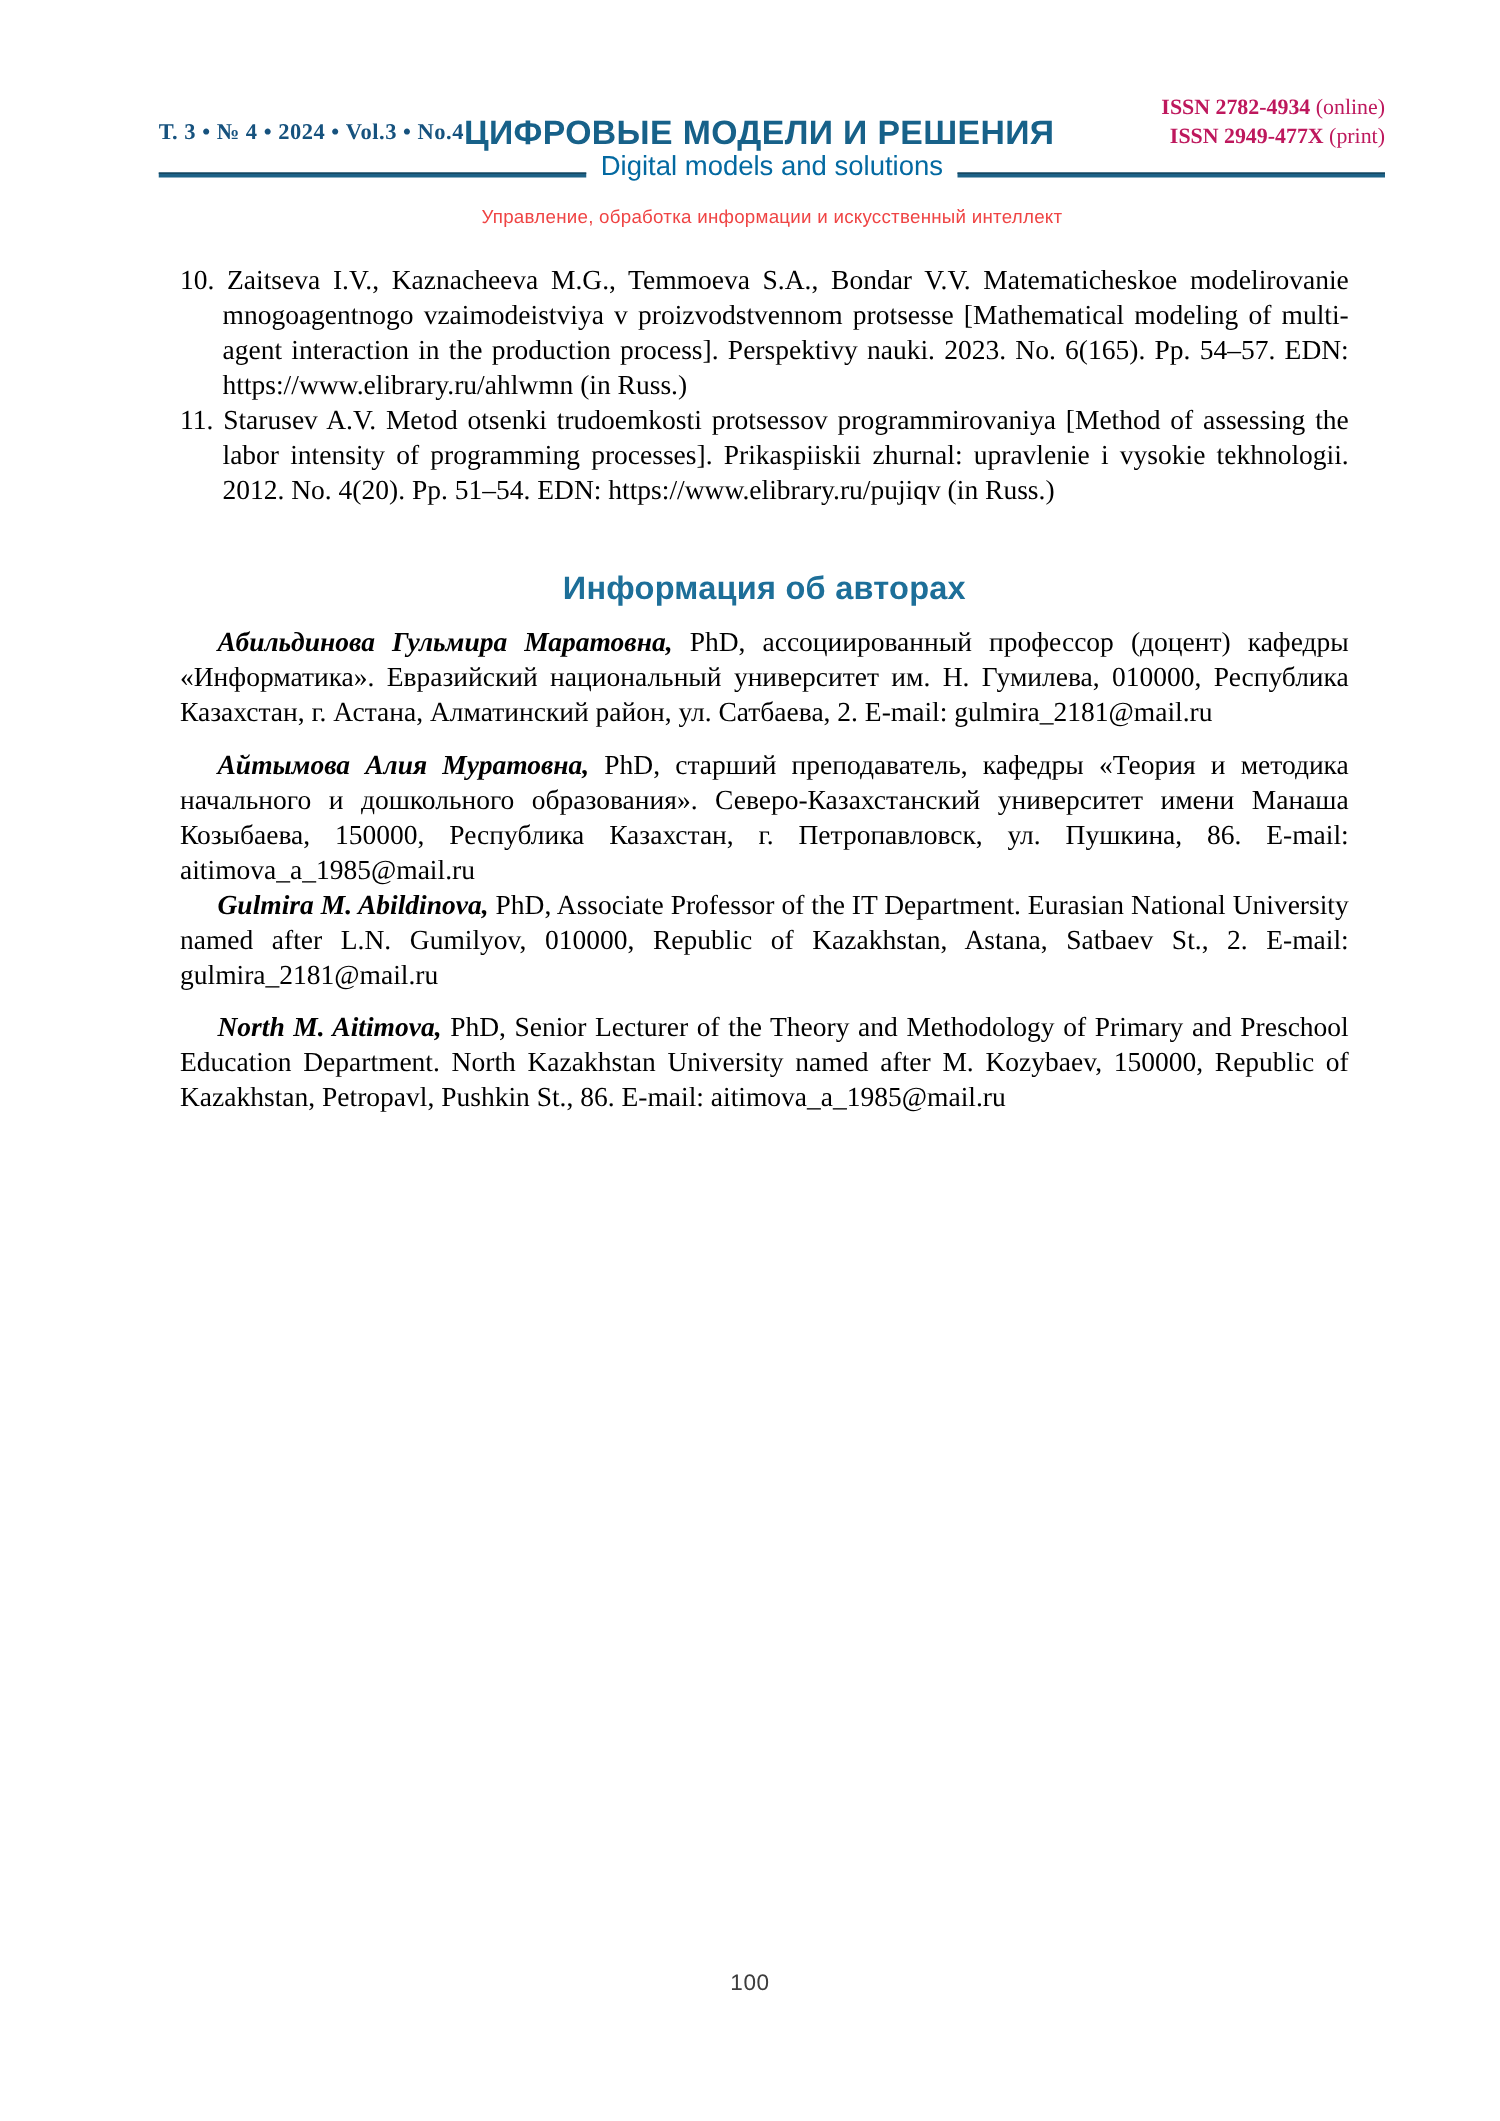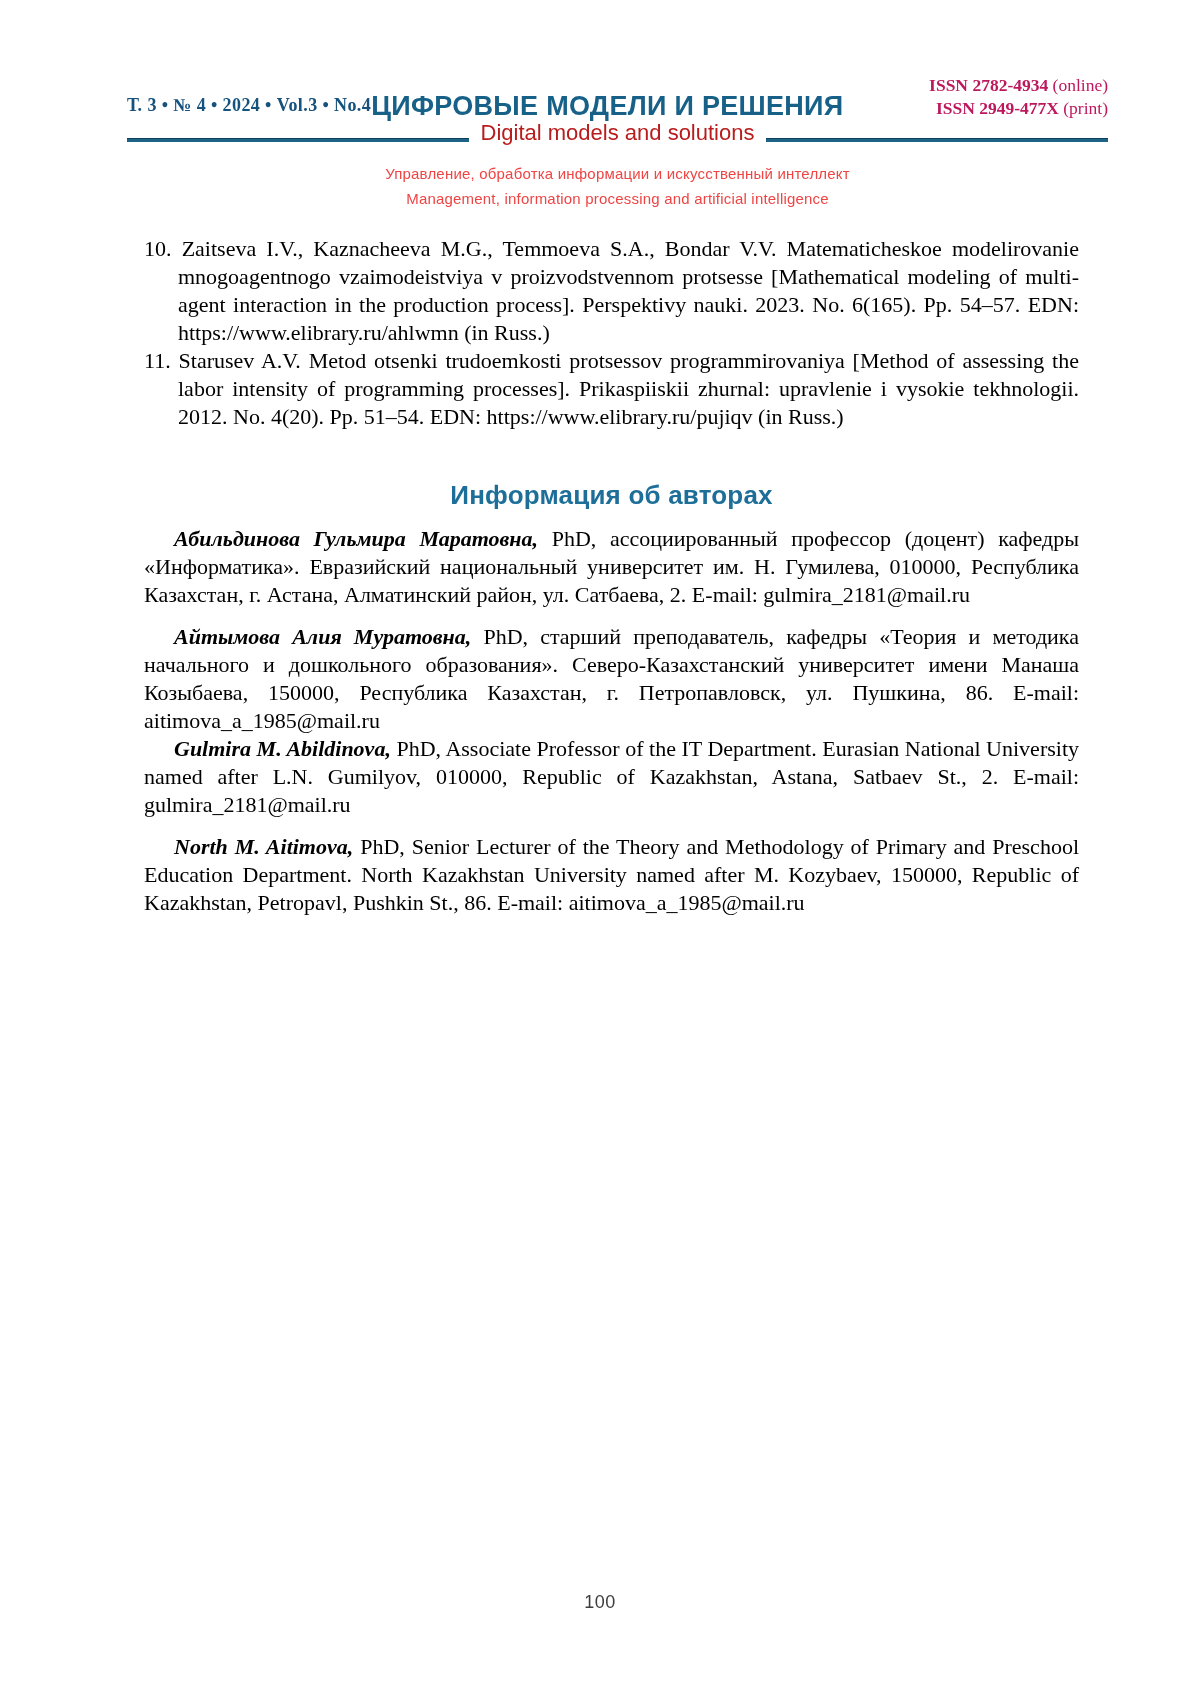--- a/index.html
+++ b/index.html
@@ -24,21 +24,21 @@
   }
   .issn-block {
     flex:0 0 auto; text-align:right; font-size:17.5px; color:#be185d;
     line-height:23px; padding-bottom:2px; white-space:nowrap;
   }
   .issn-code { font-weight:bold; }
   .rule-row { display:flex; align-items:flex-end; margin-top:-2px; }
   .rule-seg { flex:1 1 0; height:4px; background:#1d6287; border-top:1px solid #123f57; margin-bottom:4px; }
   .title-en {
     flex:0 0 auto; font-family:"Liberation Sans", sans-serif; font-size:22px;
-    color:#b91c1c; padding:0 12px; white-space:nowrap;
+    color:#0369a1; padding:0 12px; white-space:nowrap;
   }
   .section-lines {
     margin-top:15px; text-align:center;
     font-family:"Liberation Sans", sans-serif; font-size:15px;
     color:#ef4444; line-height:25px; letter-spacing:0.2px;
   }
 
   
   .main-content { margin:24px 121px 0 144px; font-size:22px; line-height:28px; }
   .references { }
@@ -47,21 +47,21 @@
     font-family:"Liberation Sans", sans-serif; font-size:26px; font-weight:bold;
     color:#1d6f99; text-align:center; letter-spacing:0.2px;
     margin:50px 0 16px 0;
   }
   .author { text-align:justify; text-indent:30px; }
   .author + .author { margin-top:14px; }
   .author .author-name { font-weight:bold; font-style:italic; }
 
   
   .page-num {
-    position:absolute; bottom:84px; left:0; right:0; text-align:center;
+    position:absolute; bottom:100px; left:0; right:0; text-align:center;
     font-family:"Liberation Sans", sans-serif; font-size:18px; color:#3d3d3d;
     letter-spacing:0.5px;
   }
 </style>
 </head>
 <body>
 
 <div class="page">
 
   <header class="journal-header">
@@ -75,21 +75,20 @@
         <div><span class="issn-code">ISSN 2949-477X</span> <span class="issn-label">(print)</span></div>
       </div>
     </div>
     <div class="rule-row">
       <div class="rule-seg"></div>
       <div class="title-en">Digital models and solutions</div>
       <div class="rule-seg"></div>
     </div>
     <div class="section-lines">
       <div>Управление, обработка информации и искусственный интеллект</div>
-      <div>Management, information processing and artificial intelligence</div>
     </div>
   </header>
 
   <main class="main-content">
 
     <section class="references">
       <p class="ref"><span class="ref-num">10.</span> <span class="ref-text">Zaitseva I.V., Kaznacheeva M.G., Temmoeva S.A., Bondar V.V. Matematicheskoe modelirovanie mnogoagentnogo vzaimodeistviya v proizvodstvennom protsesse [Mathematical modeling of multi-agent interaction in the production process]. Perspektivy nauki. 2023. No. 6(165). Pp. 54–57. EDN: https://www.elibrary.ru/ahlwmn (in Russ.)</span></p>
       <p class="ref"><span class="ref-num">11.</span> <span class="ref-text">Starusev A.V. Metod otsenki trudoemkosti protsessov programmirovaniya [Method of assessing the labor intensity of programming processes]. Prikaspiiskii zhurnal: upravlenie i vysokie tekhnologii. 2012. No. 4(20). Pp. 51–54. EDN: https://www.elibrary.ru/pujiqv (in Russ.)</span></p>
     </section>
 

